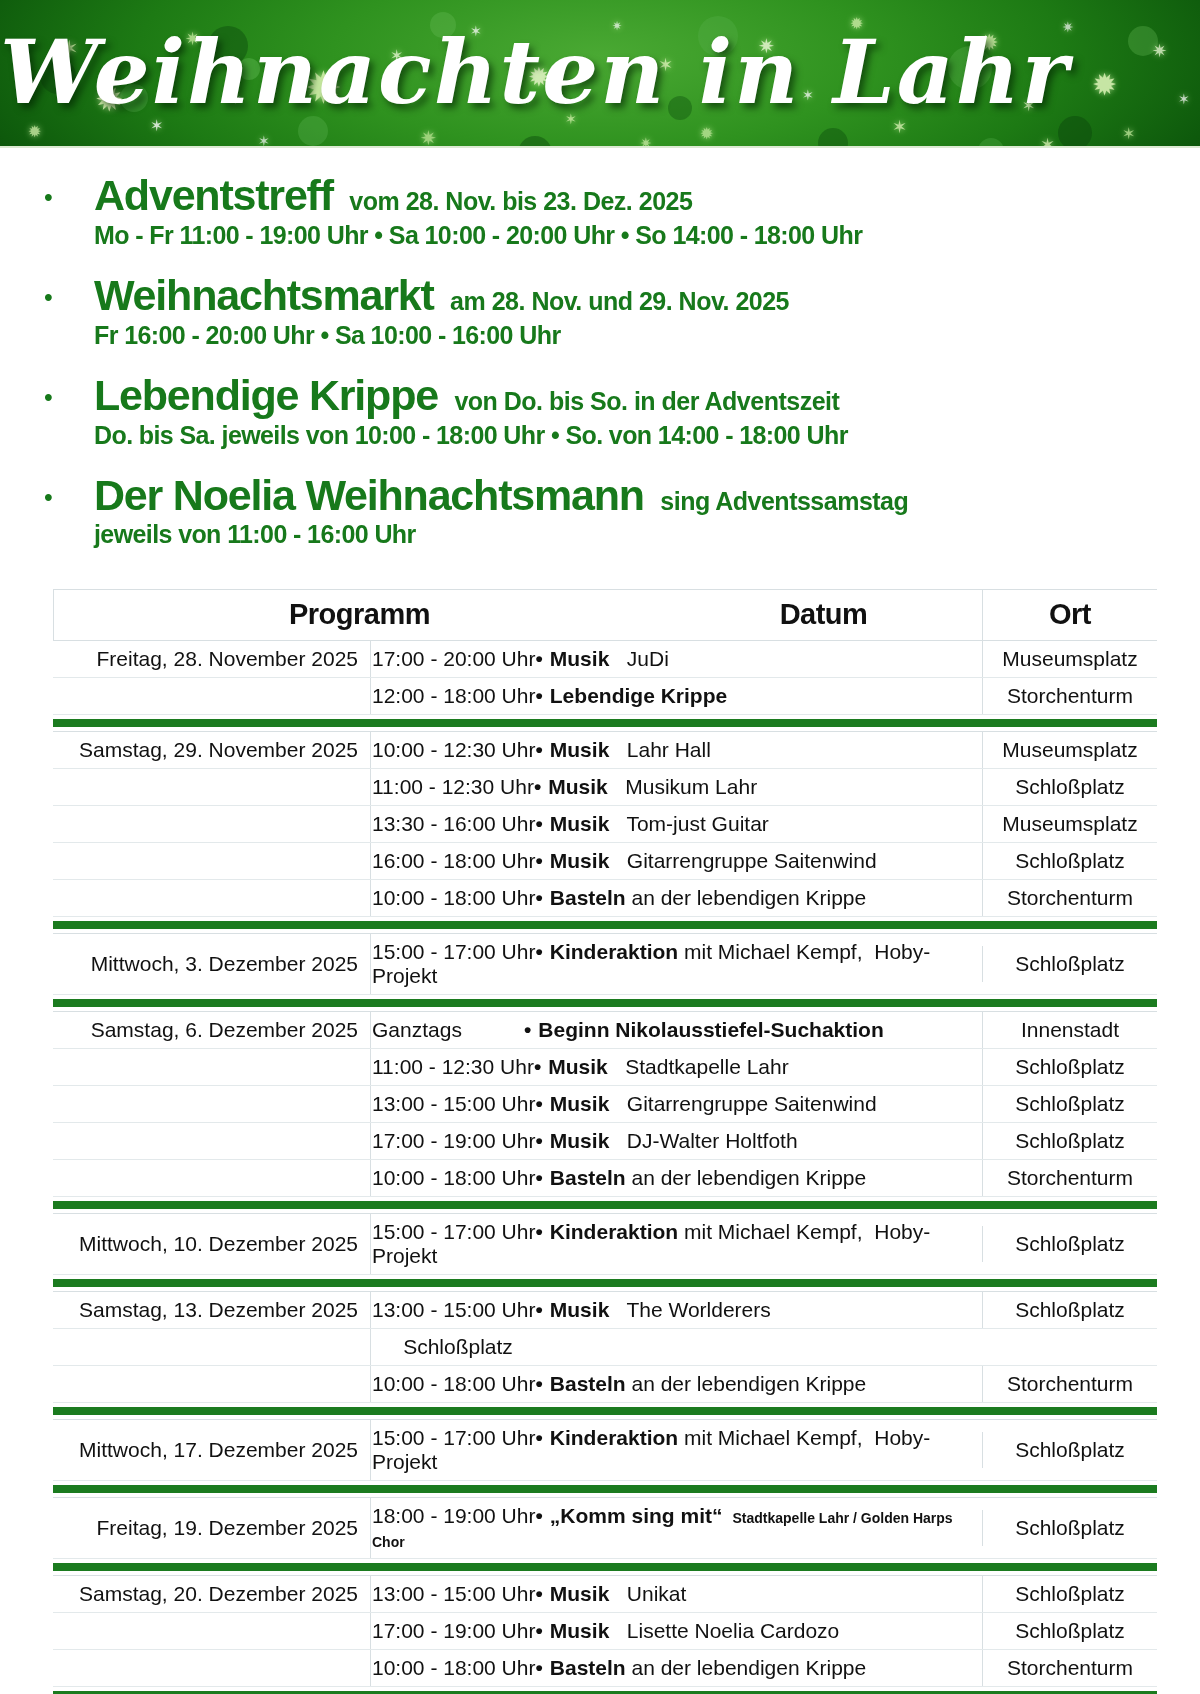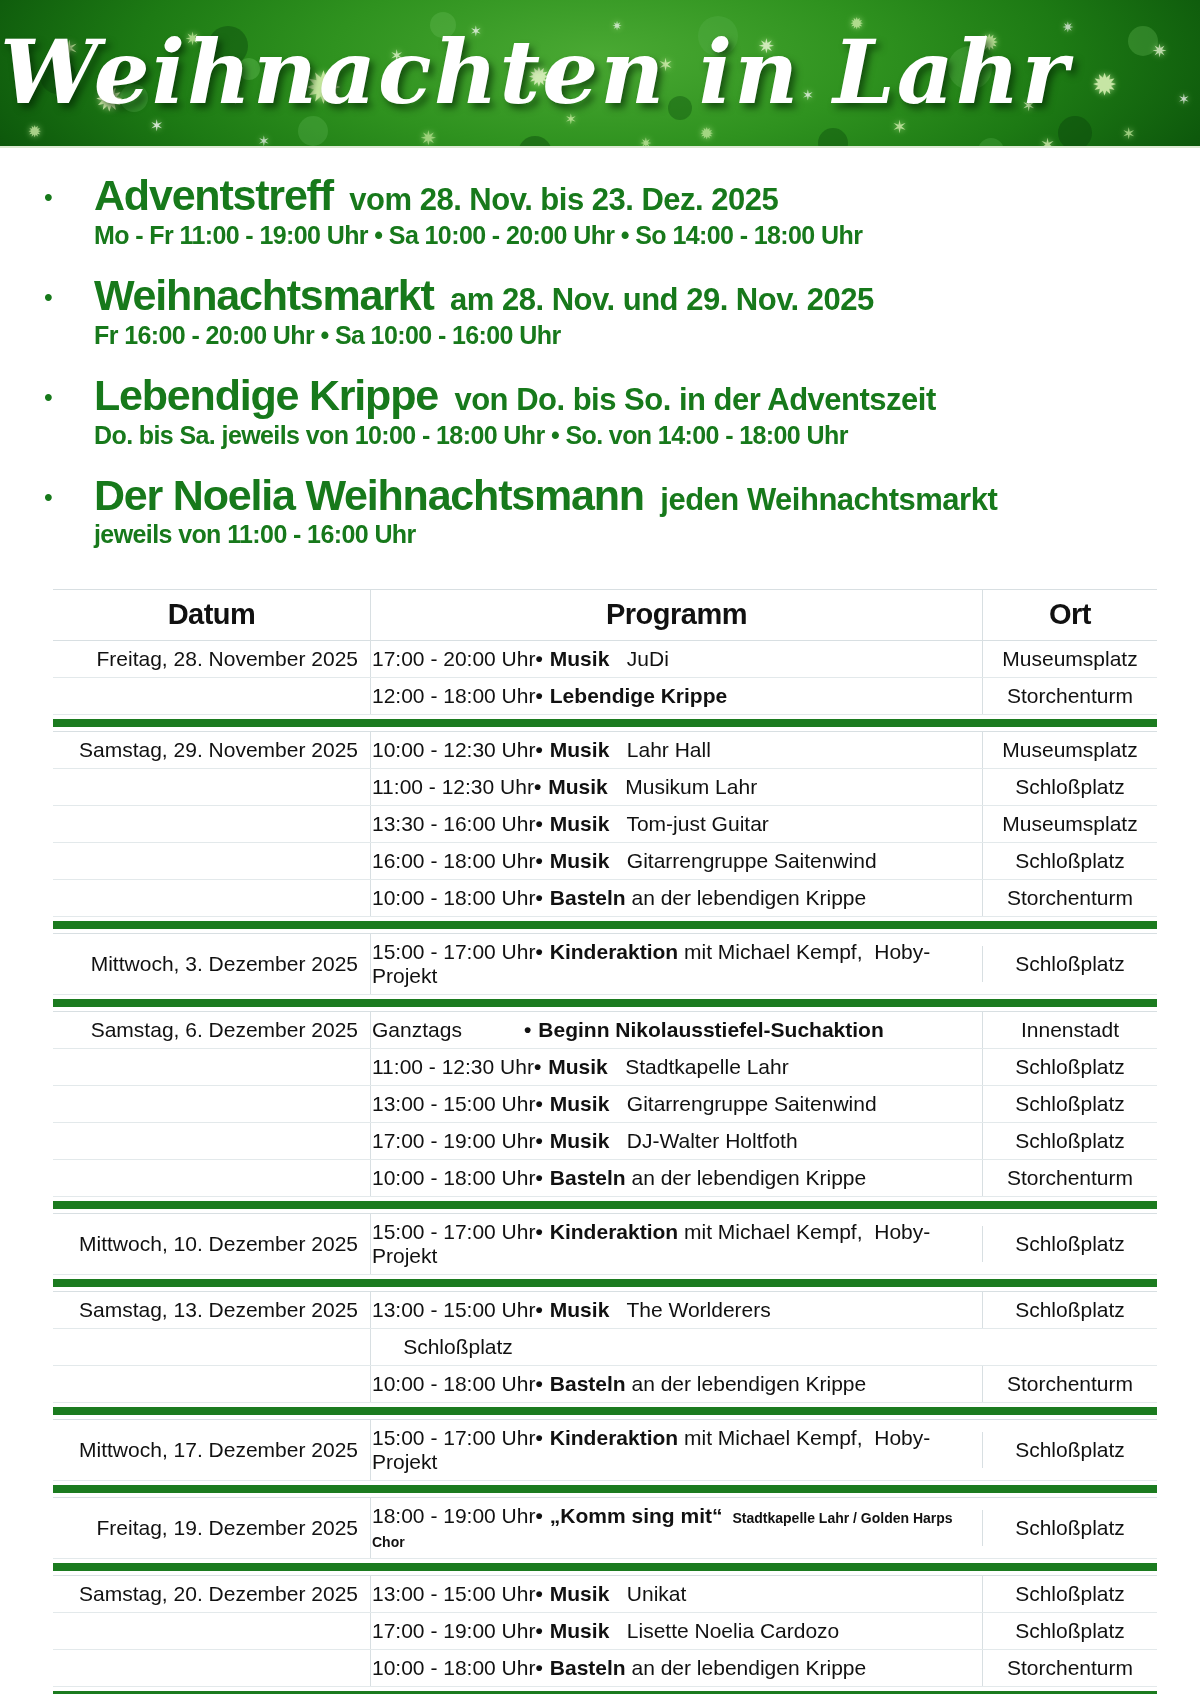--- a/index.html
+++ b/index.html
@@ -24,21 +24,21 @@
   .sparkle { position:absolute; z-index:2; line-height:1; pointer-events:none; }
   .bokeh { position:absolute; z-index:1; border-radius:50%; pointer-events:none; }
 
   
   .intro { padding:26px 36px 0 44px; }
   .intro-item { display:flex; margin-bottom:24px; }
   .intro-marker { width:50px; flex:0 0 50px; color:#17791b; font-size:25px; line-height:46px; }
   .intro-body { flex:1; }
   .intro-head { line-height:1.02; }
   .intro-title { font-size:43px; font-weight:bold; color:#17791b; letter-spacing:-1.2px; }
-  .intro-sub { font-size:31px; font-weight:bold; color:#17791b; margin-left:12px; letter-spacing:-0.5px; }
+  .intro-sub { font-size:25px; font-weight:bold; color:#17791b; margin-left:12px; letter-spacing:-0.5px; }
   .intro-times { font-size:25px; font-weight:bold; color:#17791b; margin-top:3px; letter-spacing:-0.6px; }
 
   
   .etable { margin:40px 43px 0 53px; width:1104px; font-size:21px; }
   .thead { display:flex; border-top:1px solid #d8dfe2; border-bottom:1px solid #d8dfe2; }
   .th { font-weight:bold; font-size:29px; text-align:center; padding:8px 0 9px 0; letter-spacing:-0.5px; }
   .c-date { width:317px; flex:0 0 317px; }
   .c-prog { width:612px; flex:0 0 612px; border-left:1px solid #d8dfe2; }
   .c-ort  { width:175px; flex:0 0 175px; border-left:1px solid #d8dfe2; }
 
@@ -140,31 +140,31 @@
           <span class="intro-sub">von Do. bis So. in der Adventszeit</span>
         </div>
         <div class="intro-times">Do. bis Sa. jeweils von 10:00 - 18:00 Uhr  •  So. von 14:00 - 18:00 Uhr</div>
       </div>
     </div>
     <div class="intro-item">
       <span class="intro-marker">•</span>
       <div class="intro-body">
         <div class="intro-head">
           <span class="intro-title">Der Noelia Weihnachtsmann</span>
-          <span class="intro-sub">jeden Weihnachtsmarkt</span>
+          <span class="intro-sub">sing Adventssamstag</span>
         </div>
         <div class="intro-times">jeweils von 11:00 - 16:00 Uhr</div>
       </div>
     </div>
   </div>
 
   <div class="etable">
     <div class="thead">
+      <div class="th c-prog">Programm</div>
       <div class="th c-date">Datum</div>
-      <div class="th c-prog">Programm</div>
       <div class="th c-ort">Ort</div>
     </div>
     <div id="tbody">
   <div class="trow">
     <div class="cell c-date">Freitag, 28. November 2025</div>
     <div class="cell c-prog"><span class="time">17:00 - 20:00 Uhr</span><span class="pbullet">•</span><span class="pbold">Musik</span><span class="prest">   JuDi</span></div>
     <div class="cell c-ort">Museumsplatz</div>
   </div>
 
   <div class="trow">

